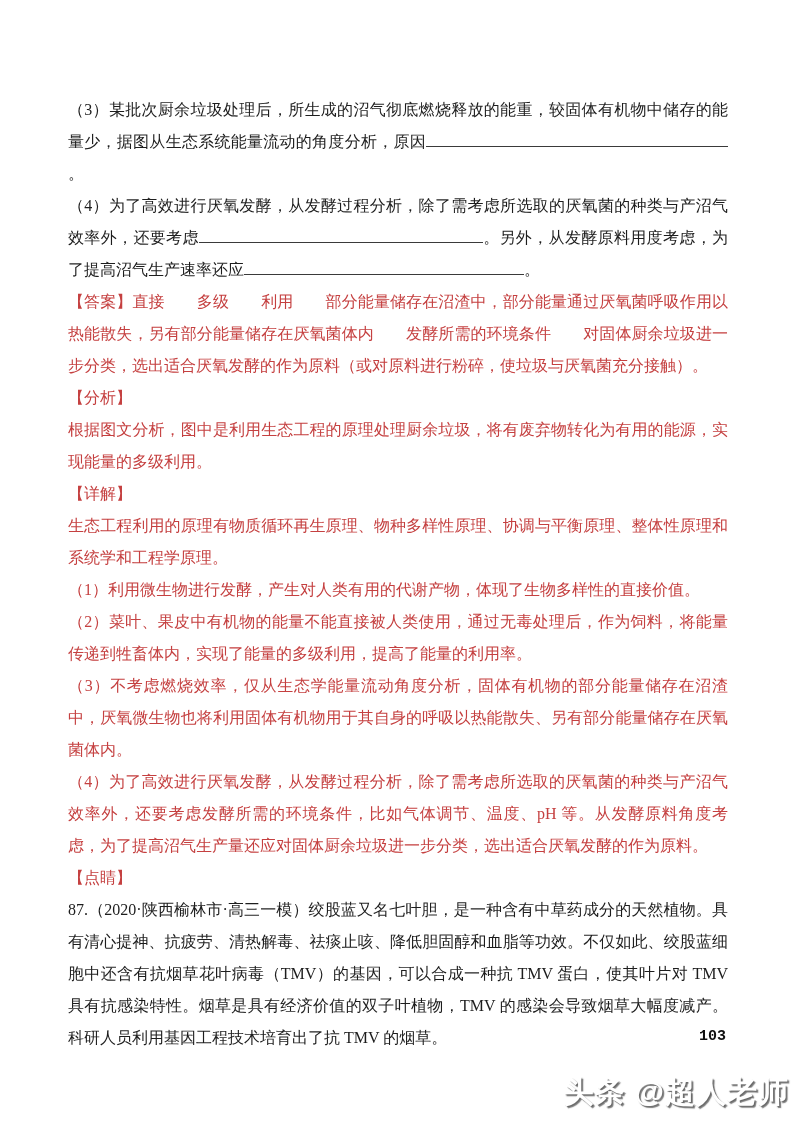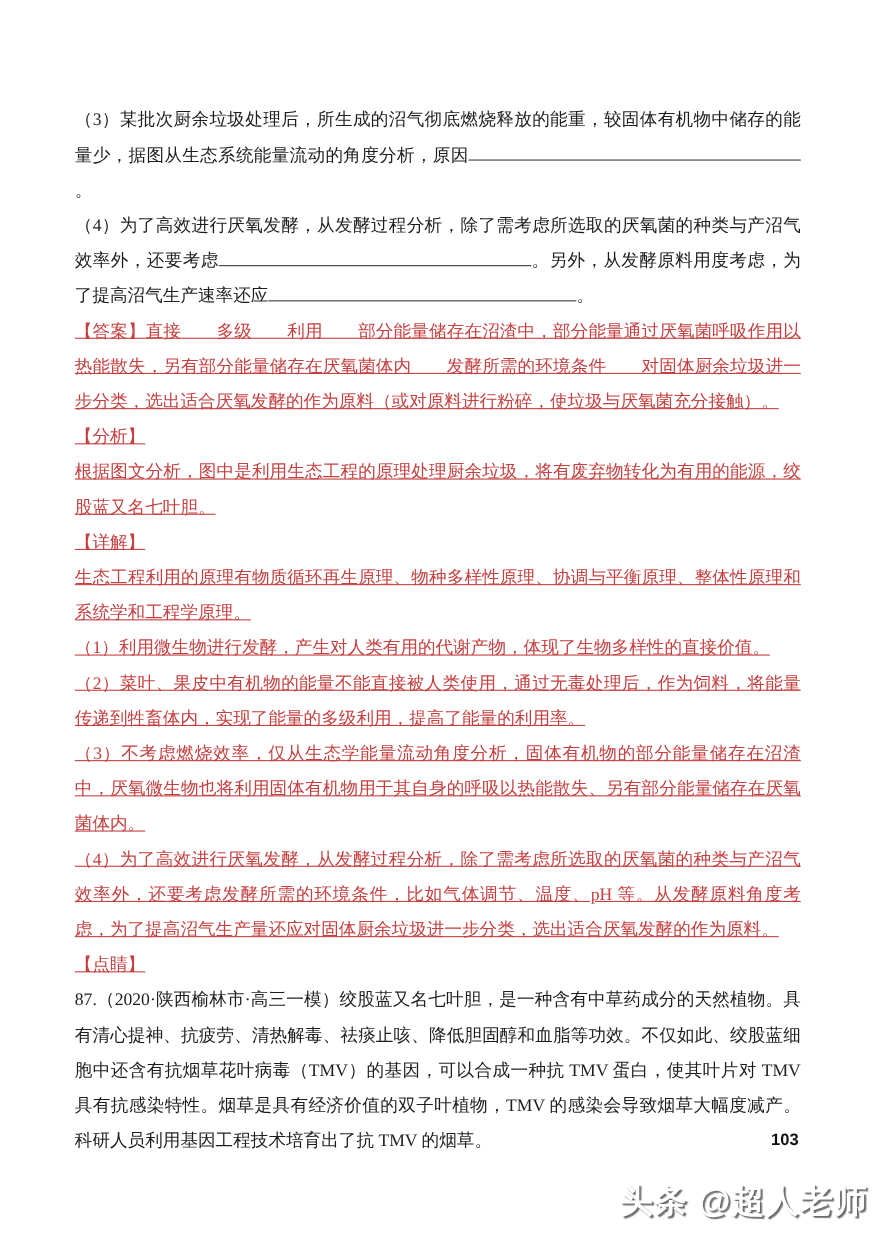--- a/index.html
+++ b/index.html
@@ -15,38 +15,38 @@
   .content {
     position: absolute;
     left: 68px;
     top: 94px;
     width: 660px;
     font-size: 16px;
     line-height: 32px;
     text-align: justify;
   }
   .para { margin: 0; }
-  .red { color: var(--answer-red, #c54040); text-decoration: underline; }
+  .red { color: var(--answer-red, #c54040); }
   .blank {
     display: inline-block;
     height: 15px;
     border-bottom: 1px solid #3a3a3a;
     vertical-align: baseline;
   }
   .blank1 { width: 302px; }
   .blank2 { width: 284px; }
   .blank3 { width: 280px; }
   .pagenum {
     position: absolute;
     right: 68px;
     top: 1028px;
     font-size: 15px;
     font-weight: bold;
     color: #101010;
-    font-family: Liberation Sans, sans-serif;
+    font-family: Liberation Mono, monospace;
   }
   .watermark {
     position: absolute;
     right: 5px;
     bottom: 10px;
     font-family: "Liberation Sans", "DejaVu Sans", sans-serif;
     font-weight: bold;
     font-size: 30px;
     letter-spacing: 1px;
     color: #ffffff;
@@ -59,21 +59,21 @@
 <div class="page">
   <main class="content">
 
     <p class="para black"><span>（3）某批次厨余垃圾处理后，所生成的沼气彻底燃烧释放的能重，较固体有机物中储存的能量少，据图从生态系统能量流动的角度分析，原因</span><span class="blank blank1"></span><span>。</span></p>
 
     <p class="para black"><span>（4）为了高效进行厌氧发酵，从发酵过程分析，除了需考虑所选取的厌氧菌的种类与产沼气效率外，还要考虑</span><span class="blank blank2"></span><span>。另外，从发酵原料用度考虑，为了提高沼气生产速率还应</span><span class="blank blank3"></span><span>。</span></p>
 
     <p class="para red">【答案】直接　　多级　　利用　　部分能量储存在沼渣中，部分能量通过厌氧菌呼吸作用以热能散失，另有部分能量储存在厌氧菌体内　　发酵所需的环境条件　　对固体厨余垃圾进一步分类，选出适合厌氧发酵的作为原料（或对原料进行粉碎，使垃圾与厌氧菌充分接触）。</p>
 
     <p class="para red">【分析】</p>
-    <p class="para red">根据图文分析，图中是利用生态工程的原理处理厨余垃圾，将有废弃物转化为有用的能源，绞股蓝又名七叶胆。</p>
+    <p class="para red">根据图文分析，图中是利用生态工程的原理处理厨余垃圾，将有废弃物转化为有用的能源，实现能量的多级利用。</p>
     <p class="para red">【详解】</p>
 
     <p class="para red">生态工程利用的原理有物质循环再生原理、物种多样性原理、协调与平衡原理、整体性原理和系统学和工程学原理。</p>
     <p class="para red">（1）利用微生物进行发酵，产生对人类有用的代谢产物，体现了生物多样性的直接价值。</p>
     <p class="para red">（2）菜叶、果皮中有机物的能量不能直接被人类使用，通过无毒处理后，作为饲料，将能量传递到牲畜体内，实现了能量的多级利用，提高了能量的利用率。</p>
     <p class="para red">（3）不考虑燃烧效率，仅从生态学能量流动角度分析，固体有机物的部分能量储存在沼渣中，厌氧微生物也将利用固体有机物用于其自身的呼吸以热能散失、另有部分能量储存在厌氧菌体内。</p>
     <p class="para red">（4）为了高效进行厌氧发酵，从发酵过程分析，除了需考虑所选取的厌氧菌的种类与产沼气效率外，还要考虑发酵所需的环境条件，比如气体调节、温度、pH 等。从发酵原料角度考虑，为了提高沼气生产量还应对固体厨余垃圾进一步分类，选出适合厌氧发酵的作为原料。</p>
 
     <p class="para red">【点睛】</p>
 

